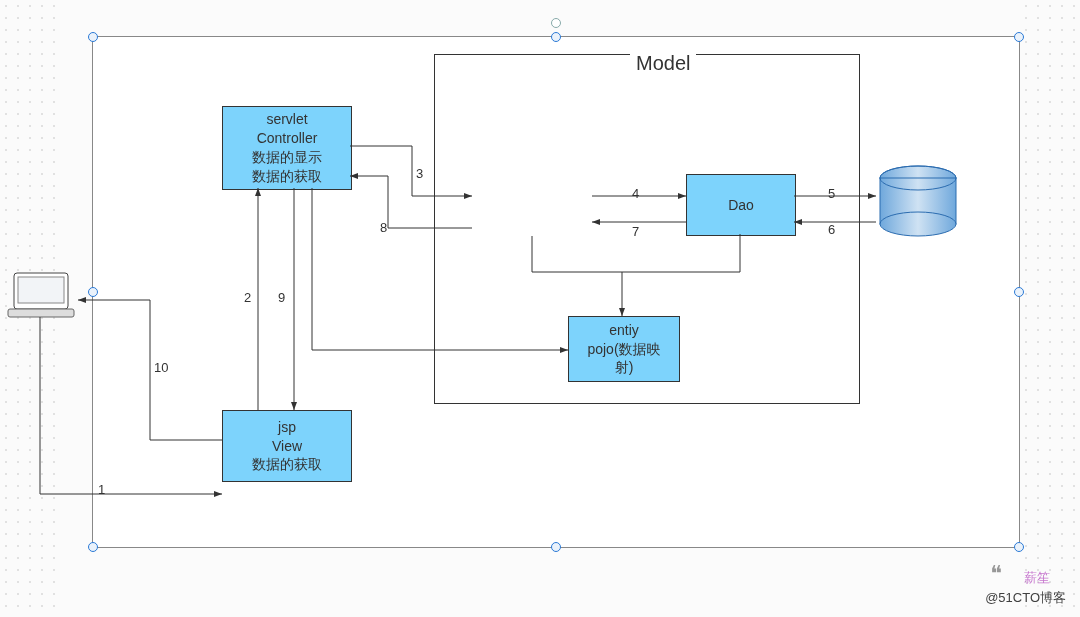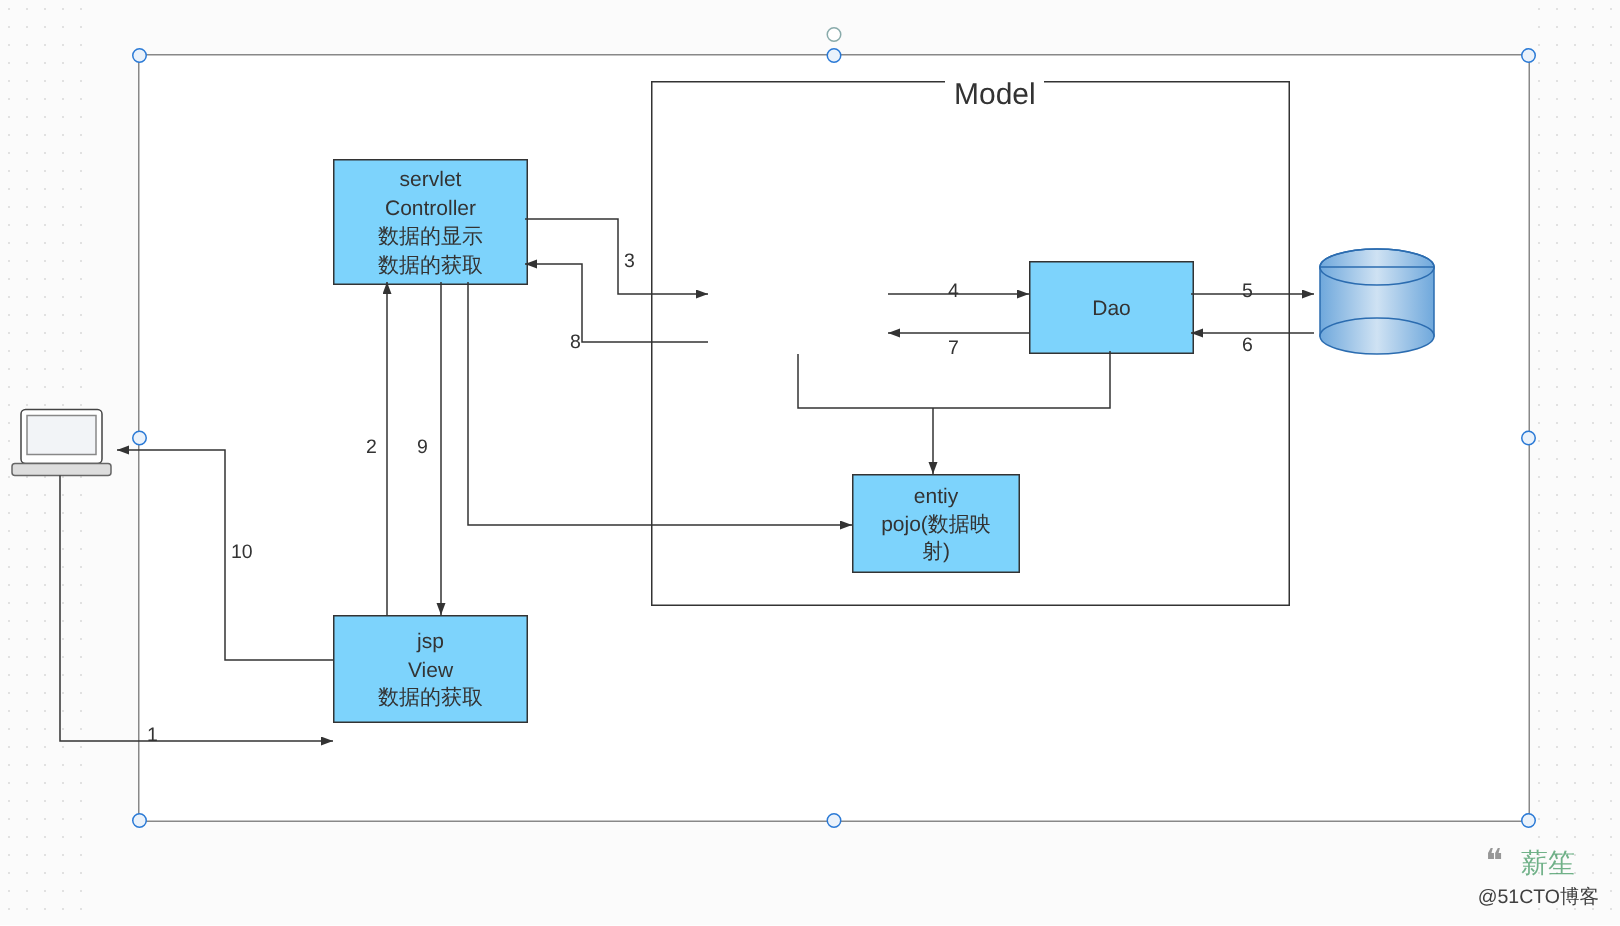--- a/index.html
+++ b/index.html
@@ -12,21 +12,21 @@
   .handle.sel{border-color:#2b7ad6;background:#eaf2fb}
   .bigframe{position:absolute;left:92px;top:36px;width:926px;height:510px;border:1.5px solid #888;background:#fff}
   .modelbox{position:absolute;left:434px;top:54px;width:424px;height:348px;border:1px solid #333;background:#fff}
   .modelLabel{position:absolute;left:630px;top:52px;font-size:20px;color:#333;background:#fff;padding:0 6px}
   .box{position:absolute;border:1px solid #333;background:#7dd3fc;text-align:left;
     display:flex;flex-direction:column;justify-content:center;align-items:center;
     font-size:14px;line-height:1.35}
   .edgeNum{position:absolute;font-size:13px;color:#333;background:transparent}
   .watermark{position:absolute;right:14px;bottom:10px;font-size:13px;color:#404040}
   .wmlogo{position:absolute;right:78px;bottom:30px;font-size:22px;color:#555;opacity:.6}
-  .wmname{position:absolute;right:30px;bottom:30px;font-size:18px;color:#15803d;opacity:.6}
+  .wmname{position:absolute;right:30px;bottom:30px;font-size:13px;color:#a21caf;opacity:.6}
   svg{position:absolute;left:0;top:0;pointer-events:none}
 </style>
 </head>
 <body>
 
 <div id="stage">
 
   <div class="dotgrid"></div>
   <div class="dotgrid right"></div>
 

